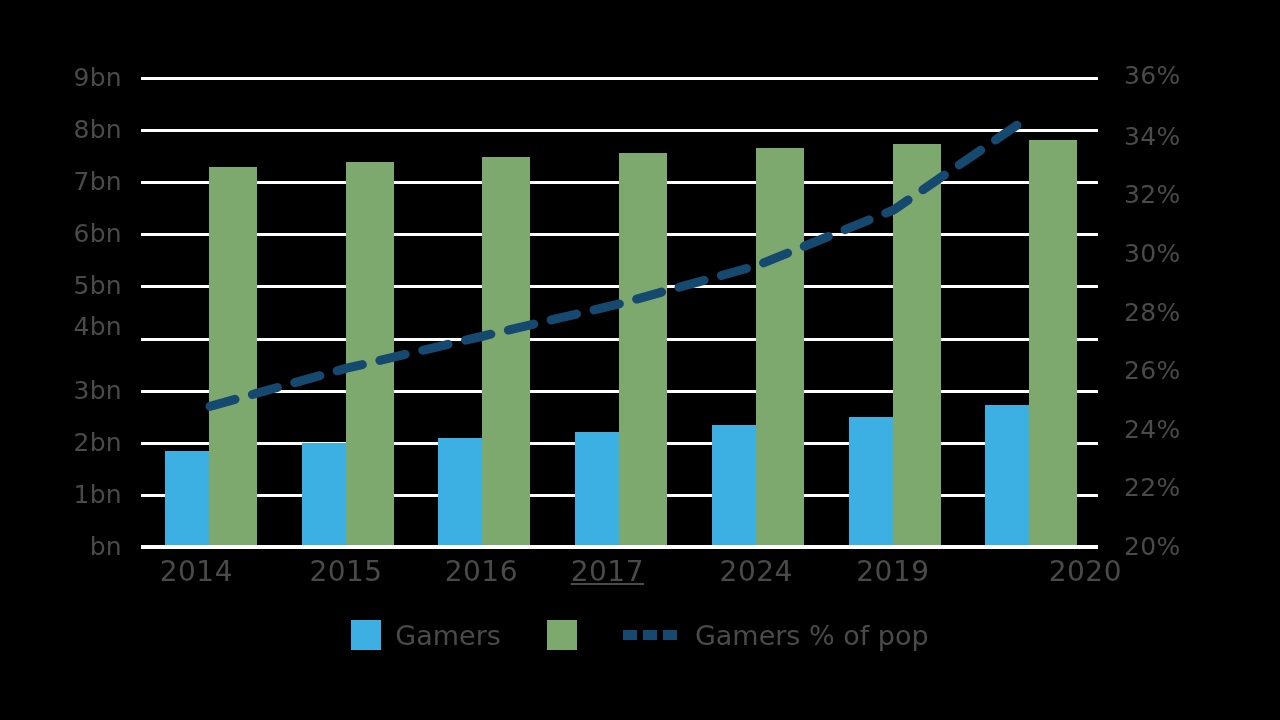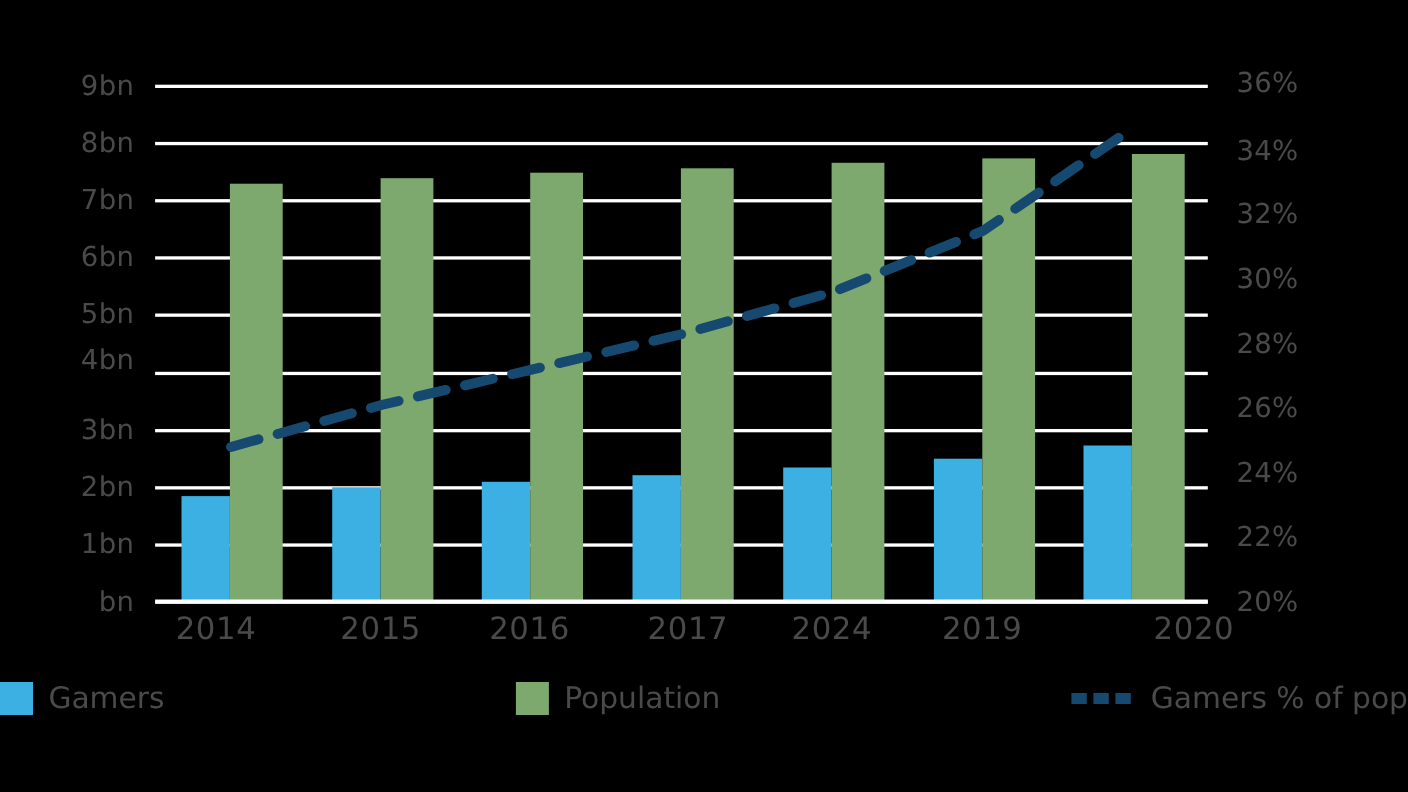--- a/index.html
+++ b/index.html
@@ -106,21 +106,21 @@
     letter-spacing: 0.5px;
   }
 
   
   #legend {
     position: absolute;
     left: 0;
     top: 620px;
     width: 1280px;
     display: flex;
-    justify-content: space-between;
+    justify-content: center;
     align-items: center;
     gap: 46px;
   }
   .legend-item {
     display: flex;
     align-items: center;
     gap: 14px;
   }
   .legend-swatch {
     width: 30px;
@@ -225,34 +225,33 @@
     <svg id="line-svg" viewBox="0 0 957 469" preserveAspectRatio="none">
       <polyline id="percent-line" fill="none" stroke="#16496f" stroke-width="9" stroke-linecap="round" stroke-dasharray="26 18" points="69.0,328.3 205.7,290.2 342.4,258.0 479.1,225.7 615.9,187.6 752.6,131.9 889.3,38.1"></polyline>
     </svg>
   <div class="axis-baseline"></div>
     </div>
 
   <div id="x-axis">
       <div class="x-label" style="left: 128px; width: 136.714px;">2014</div>
       <div class="x-label" style="left: 277.714px; width: 136.714px;">2015</div>
       <div class="x-label" style="left: 413px; width: 136.714px;">2016</div>
-      <div class="x-label" style="left: 557px; width: 136.714px;">2017</div>
+      <div class="x-label" style="left: 539px; width: 136.714px; text-decoration: underline;">2017</div>
       <div class="x-label" style="left: 687.857px; width: 136.714px;">2024</div>
       <div class="x-label" style="left: 824.571px; width: 136.714px;">2019</div>
       <div class="x-label" style="left: 1017px; width: 136.714px;">2020</div>
     </div>
 
   <div id="legend">
       <div class="legend-item">
         <span class="legend-swatch gamers"></span>
         <span class="legend-text">Gamers</span>
       </div>
       <div class="legend-item">
         <span class="legend-swatch population"></span>
-        <span class="legend-text">Population</span>
       </div>
       <div class="legend-item">
         <span class="legend-dash">
           <i style="background: rgb(22, 73, 111);"></i>
           <i style="background: rgb(22, 73, 111);"></i>
           <i style="background: rgb(22, 73, 111);"></i>
         </span>
         <span class="legend-text">Gamers % of pop</span>
       </div>
     </div>

